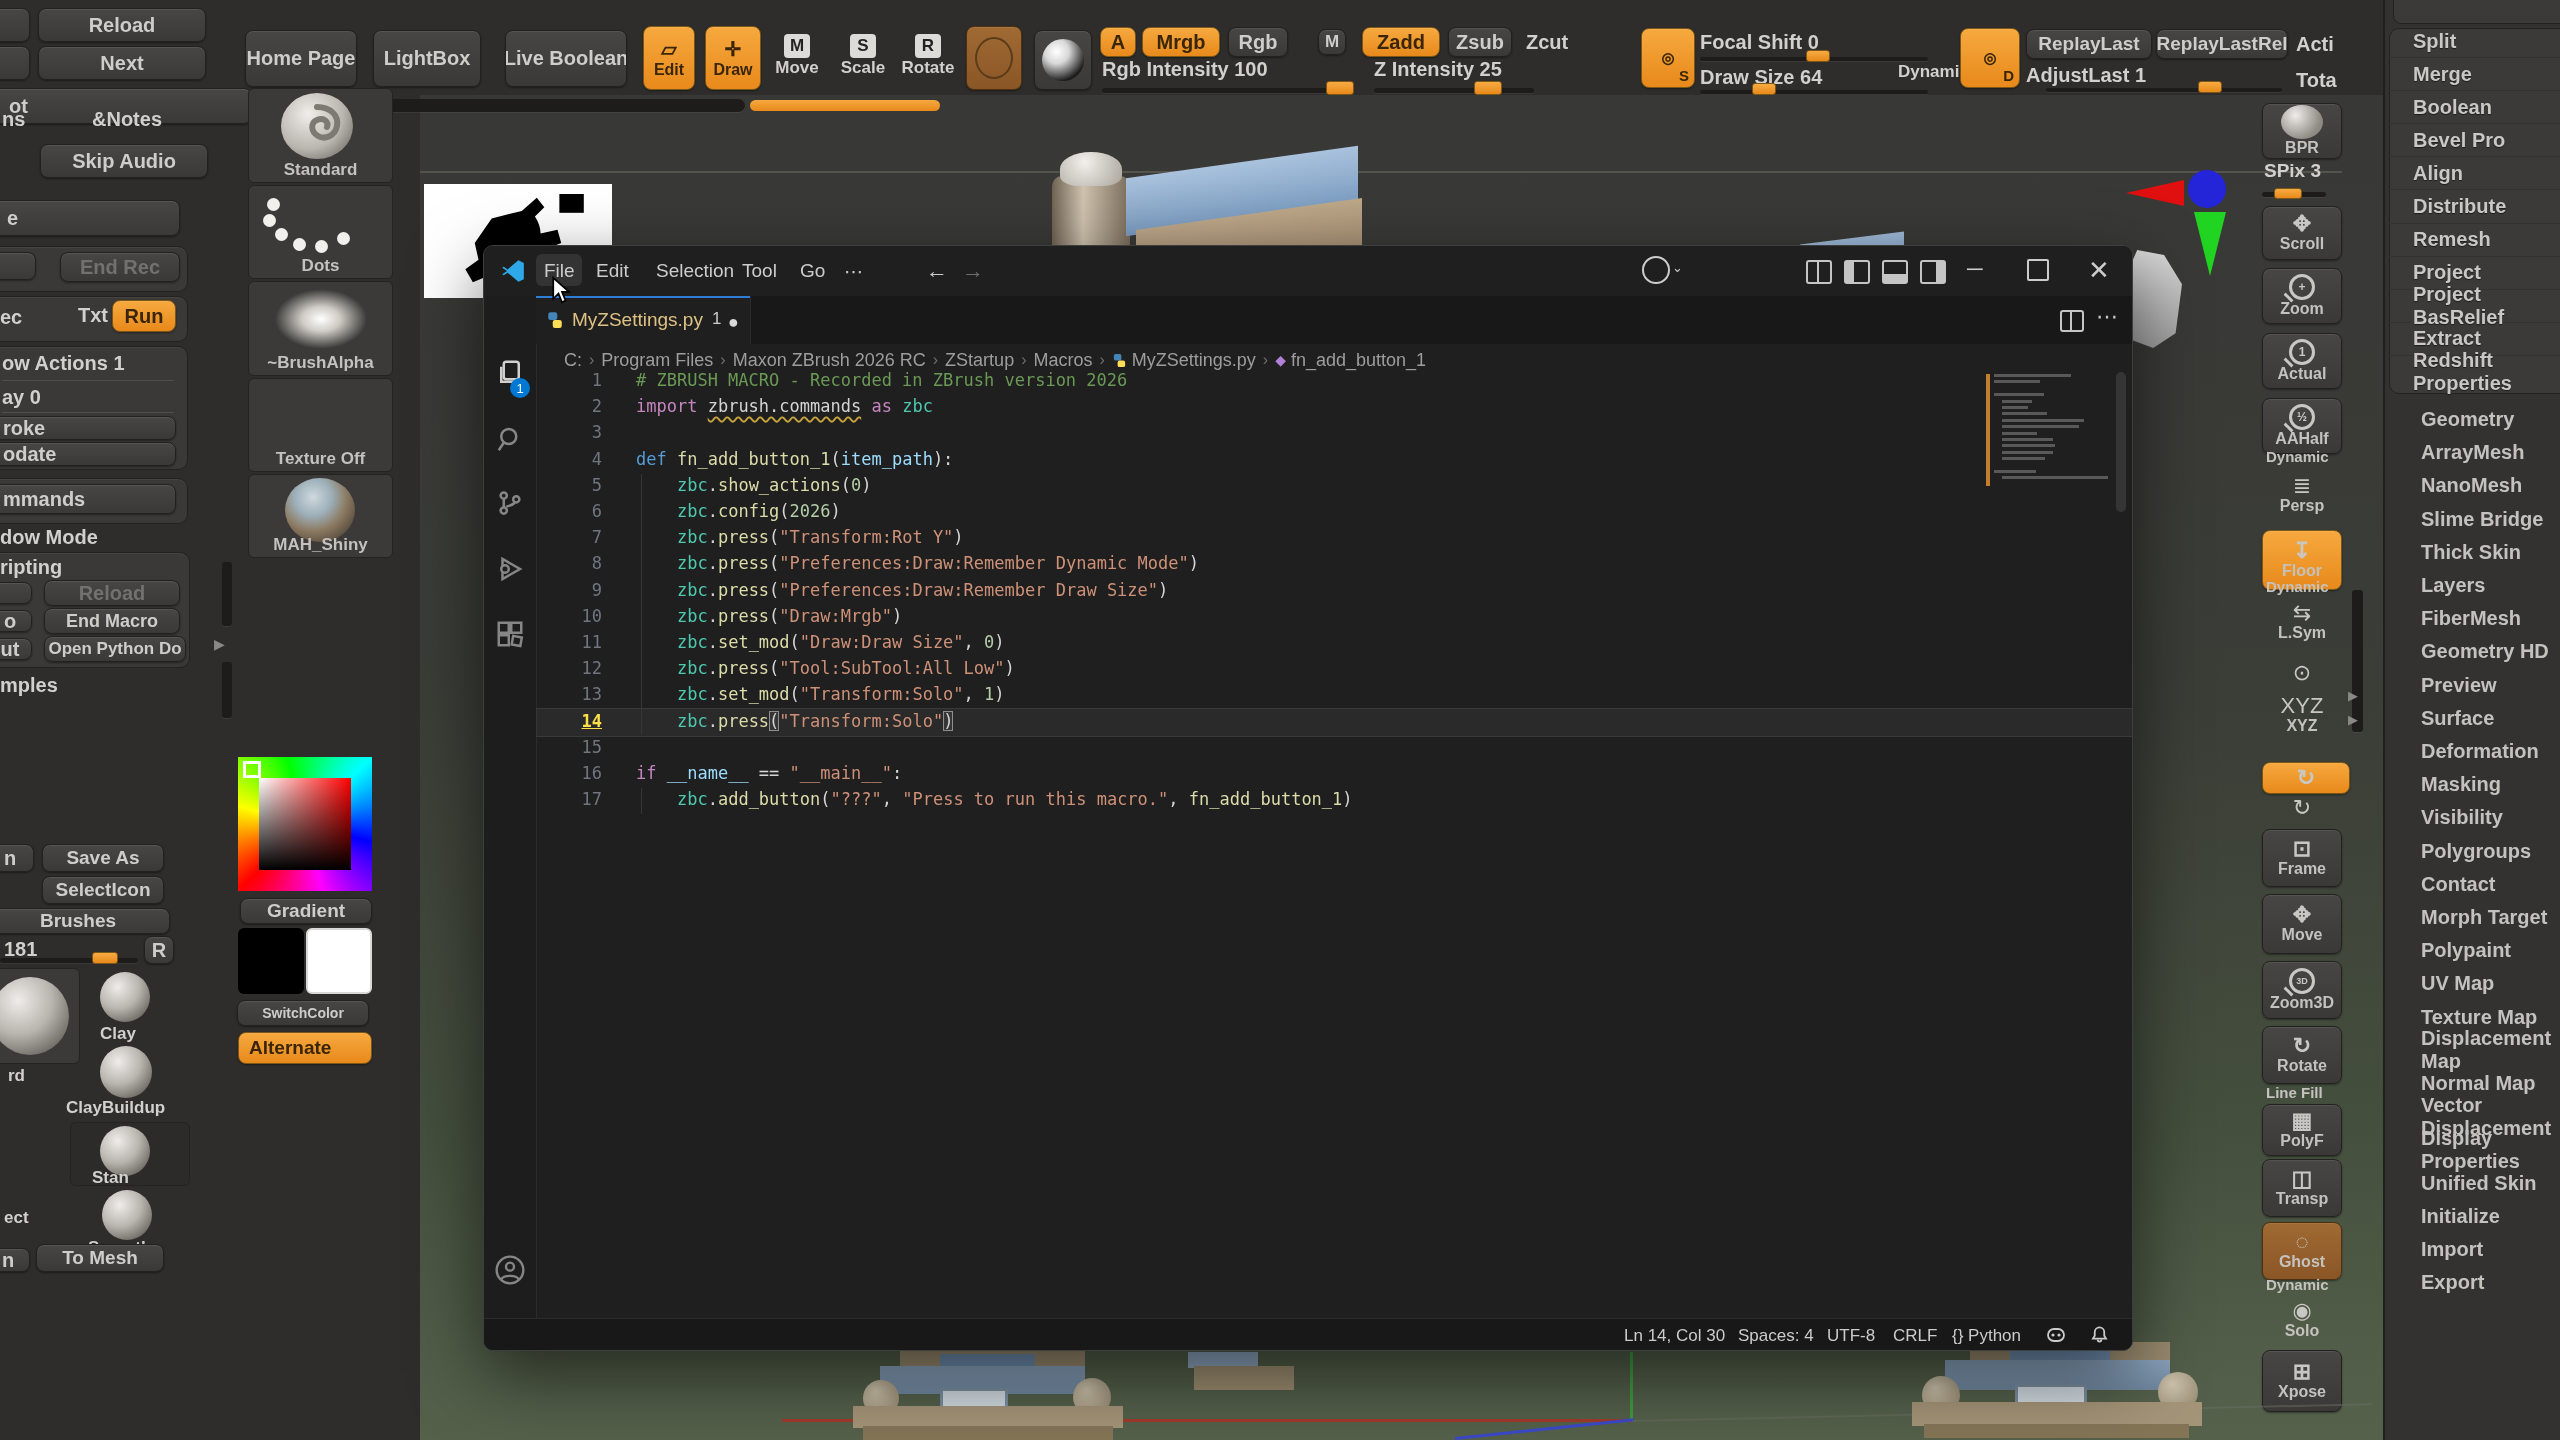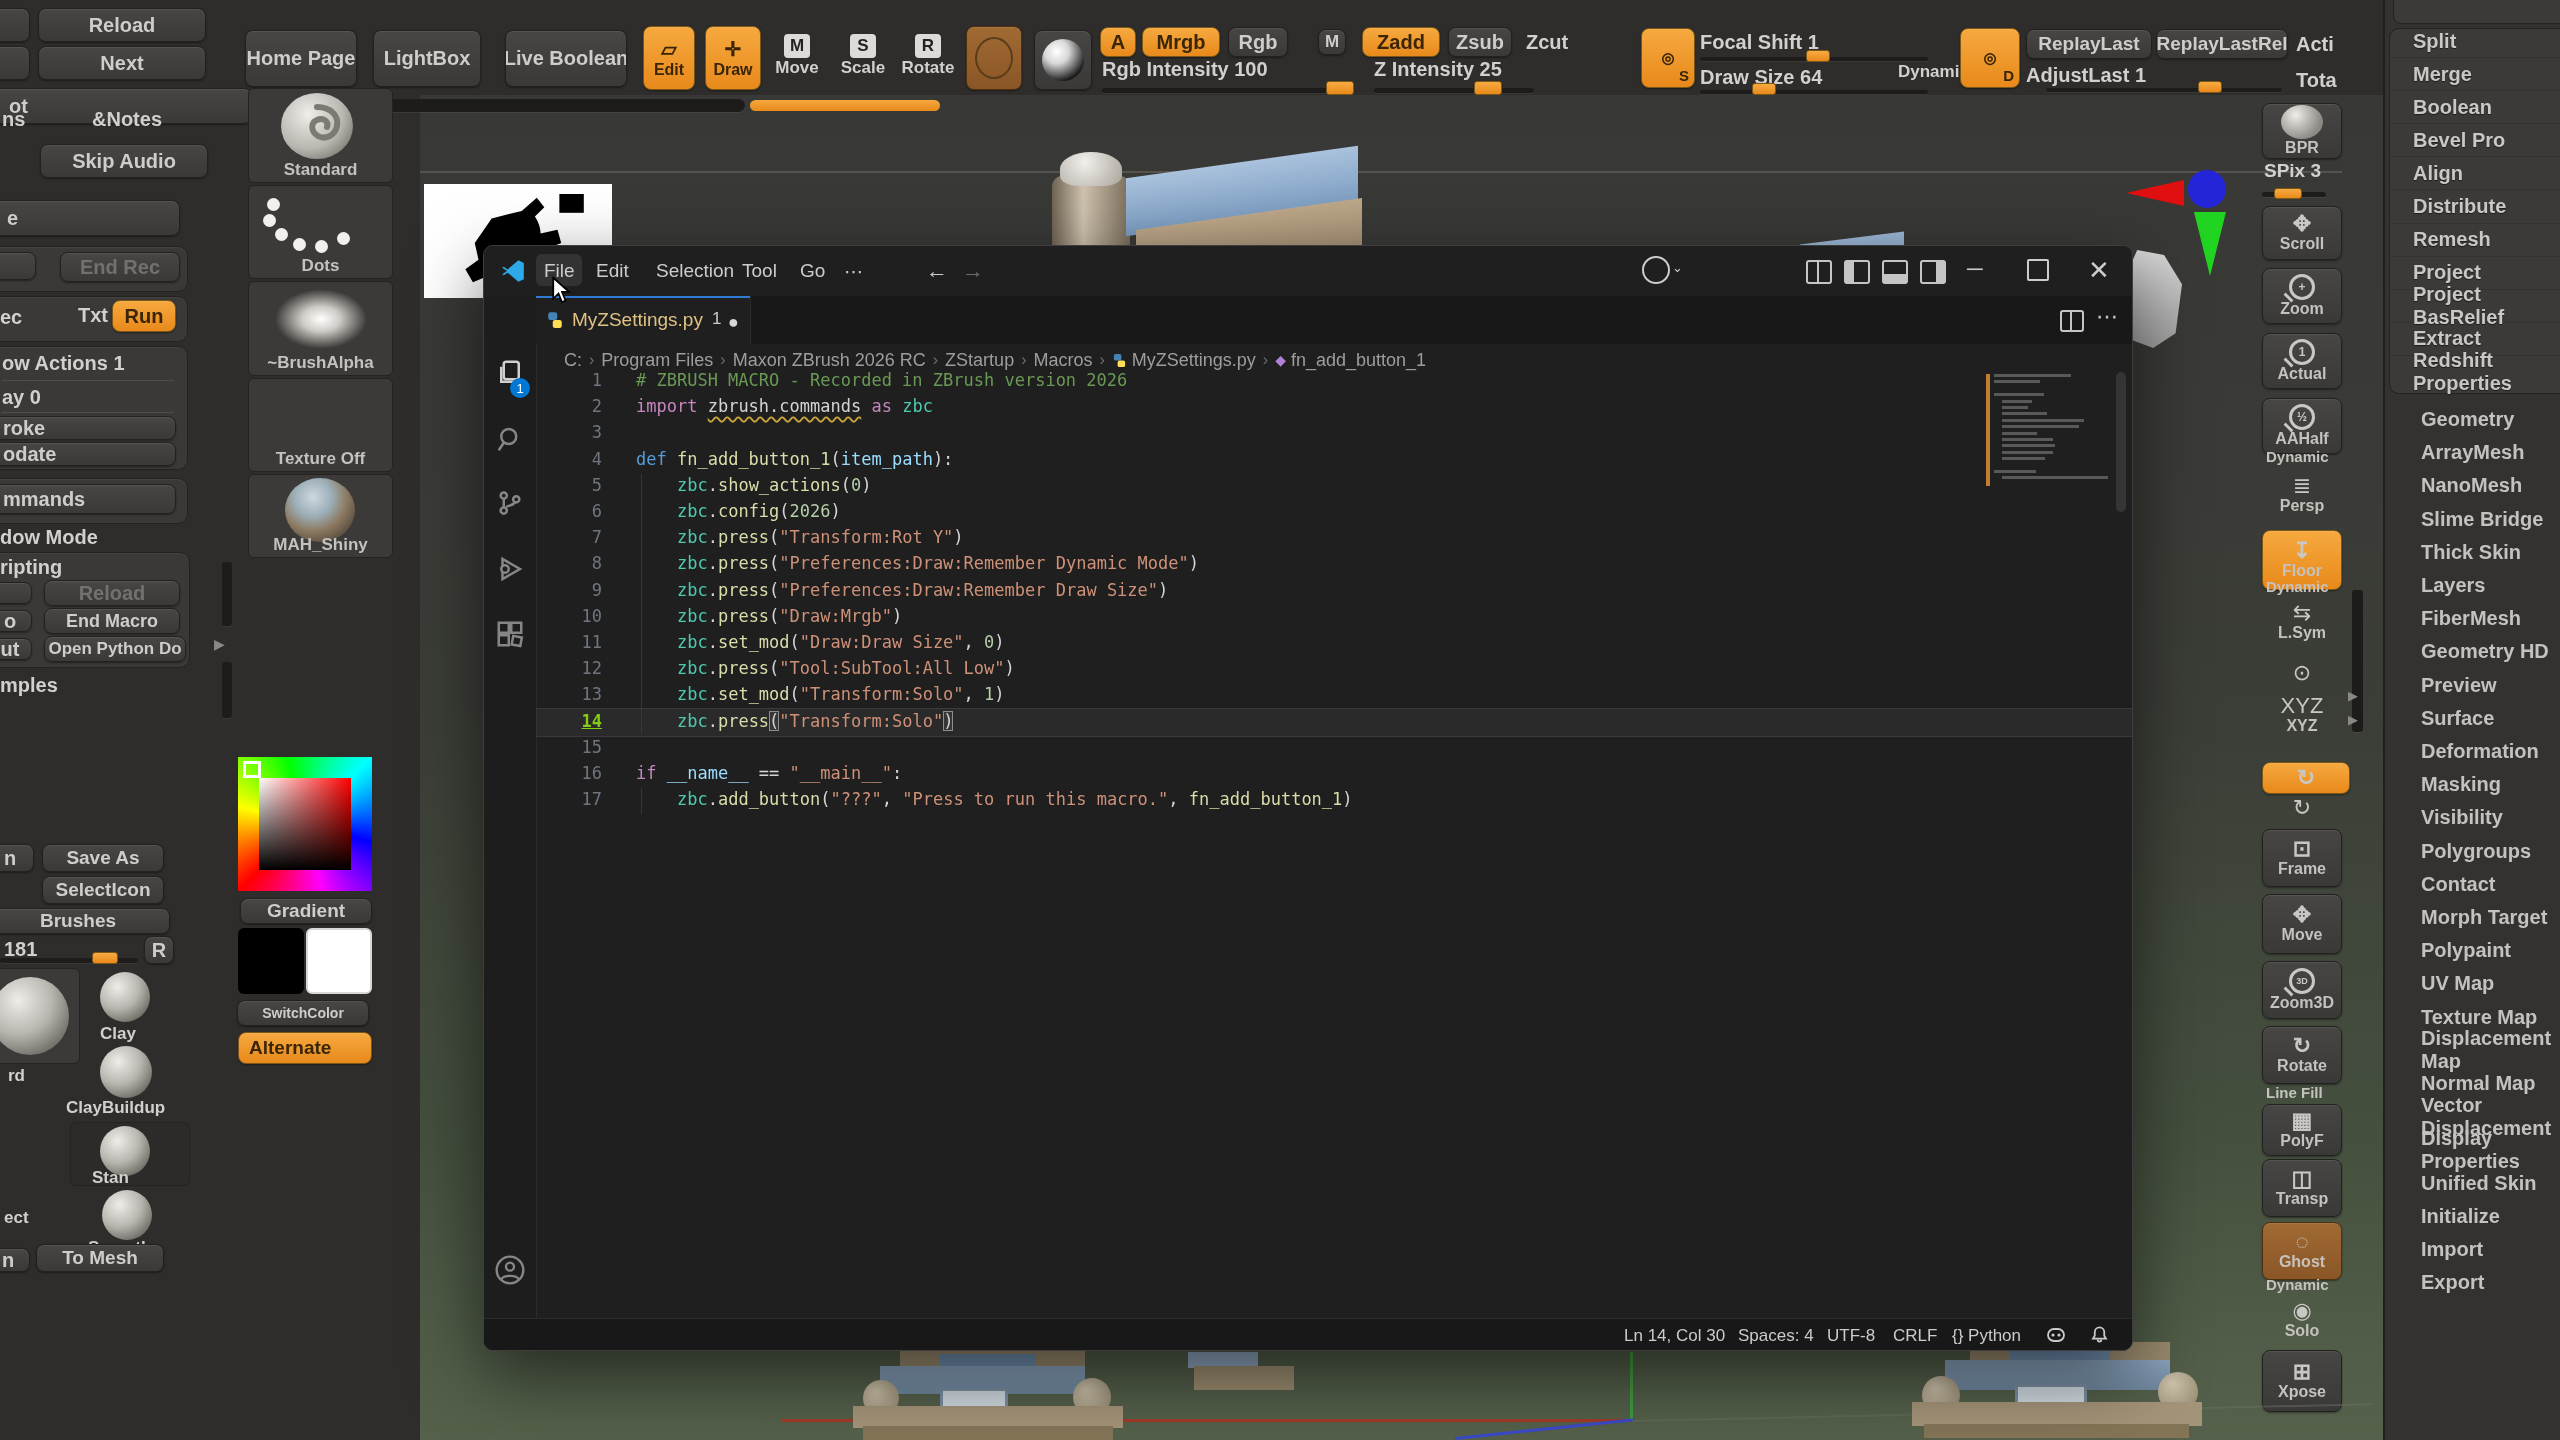--- a/index.html
+++ b/index.html
@@ -157,21 +157,21 @@
     <div class="lbl dimtxt" style="left:1526px;top:31px">Zcut</div>
 
     <div class="lbl" style="left:1102px;top:58px">Rgb Intensity 100</div>
     <div class="groove" style="left:1102px;top:88px;width:244px;height:5px"></div>
     <div class="handle" style="left:1326px;top:81px;width:28px;height:14px"></div>
     <div class="lbl" style="left:1374px;top:58px">Z Intensity 25</div>
     <div class="groove" style="left:1374px;top:88px;width:160px;height:5px"></div>
     <div class="handle" style="left:1474px;top:81px;width:28px;height:14px"></div>
 
     <div class="zbtn orange" style="left:1641px;top:28px;width:54px;height:60px;font-size:15px">◎<span style="position:absolute;right:5px;bottom:3px">S</span></div>
-    <div class="lbl" style="left:1700px;top:31px">Focal Shift 1</div>
+    <div class="lbl" style="left:1700px;top:31px">Focal Shift 0</div>
     <div class="groove" style="left:1700px;top:57px;width:228px;height:4px"></div>
     <div class="handle" style="left:1806px;top:50px;width:24px;height:12px"></div>
     <div class="lbl" style="left:1700px;top:66px">Draw Size 64</div>
     <div class="groove" style="left:1700px;top:90px;width:228px;height:4px"></div>
     <div class="handle" style="left:1752px;top:83px;width:24px;height:12px"></div>
     <div class="lbl dimtxt sm" style="left:1898px;top:62px">Dynamic</div>
 
     <div class="zbtn orange" style="left:1960px;top:28px;width:60px;height:60px;font-size:15px">◎<span style="position:absolute;right:5px;bottom:3px">D</span></div>
     <div class="zbtn" style="left:2026px;top:29px;width:126px;height:30px;font-size:19px">ReplayLast</div>
     <div class="zbtn" style="left:2156px;top:29px;width:132px;height:30px;font-size:19px">ReplayLastRel</div>
@@ -438,21 +438,21 @@
         <div class="mono" style="position: absolute; left: 52px; top: 330.6px; width: 66px; text-align: right; color: rgb(110, 118, 129);">9</div>
         <div class="mono" style="position: absolute; left: 152px; top: 330.6px;"><span class="tok-p">    </span><span class="tok-m">zbc</span><span class="tok-p">.</span><span class="tok-f">press</span><span class="tok-p">(</span><span class="tok-s">"Preferences:Draw:Remember Draw Size"</span><span class="tok-p">)</span></div>
         <div class="mono" style="position: absolute; left: 52px; top: 356.8px; width: 66px; text-align: right; color: rgb(110, 118, 129);">10</div>
         <div class="mono" style="position: absolute; left: 152px; top: 356.8px;"><span class="tok-p">    </span><span class="tok-m">zbc</span><span class="tok-p">.</span><span class="tok-f">press</span><span class="tok-p">(</span><span class="tok-s">"Draw:Mrgb"</span><span class="tok-p">)</span></div>
         <div class="mono" style="position: absolute; left: 52px; top: 383px; width: 66px; text-align: right; color: rgb(110, 118, 129);">11</div>
         <div class="mono" style="position: absolute; left: 152px; top: 383px;"><span class="tok-p">    </span><span class="tok-m">zbc</span><span class="tok-p">.</span><span class="tok-f">set_mod</span><span class="tok-p">(</span><span class="tok-s">"Draw:Draw Size"</span><span class="tok-p">, </span><span class="tok-n">0</span><span class="tok-p">)</span></div>
         <div class="mono" style="position: absolute; left: 52px; top: 409.2px; width: 66px; text-align: right; color: rgb(110, 118, 129);">12</div>
         <div class="mono" style="position: absolute; left: 152px; top: 409.2px;"><span class="tok-p">    </span><span class="tok-m">zbc</span><span class="tok-p">.</span><span class="tok-f">press</span><span class="tok-p">(</span><span class="tok-s">"Tool:SubTool:All Low"</span><span class="tok-p">)</span></div>
         <div class="mono" style="position: absolute; left: 52px; top: 435.4px; width: 66px; text-align: right; color: rgb(110, 118, 129);">13</div>
         <div class="mono" style="position: absolute; left: 152px; top: 435.4px;"><span class="tok-p">    </span><span class="tok-m">zbc</span><span class="tok-p">.</span><span class="tok-f">set_mod</span><span class="tok-p">(</span><span class="tok-s">"Transform:Solo"</span><span class="tok-p">, </span><span class="tok-n">1</span><span class="tok-p">)</span></div>
-        <div class="mono" style="position: absolute; left: 52px; top: 461.6px; width: 66px; text-align: right; color: #84cc16; font-weight: bold; text-decoration: underline;">14</div>
+        <div class="mono" style="position: absolute; left: 52px; top: 461.6px; width: 66px; text-align: right; color: #fde047; font-weight: bold; text-decoration: underline;">14</div>
         <div class="mono" style="position: absolute; left: 152px; top: 461.6px;"><span class="tok-p">    </span><span class="tok-m">zbc</span><span class="tok-p">.</span><span class="tok-f">press</span><span class="tok-b">(</span><span class="tok-s">"Transform:Solo"</span><span class="tok-b">)</span></div>
         <div class="mono" style="position: absolute; left: 52px; top: 487.8px; width: 66px; text-align: right; color: rgb(110, 118, 129);">15</div>
         <div class="mono" style="position: absolute; left: 152px; top: 487.8px;"></div>
         <div class="mono" style="position: absolute; left: 52px; top: 514px; width: 66px; text-align: right; color: rgb(110, 118, 129);">16</div>
         <div class="mono" style="position: absolute; left: 152px; top: 514px;"><span class="tok-k2">if</span><span class="tok-p"> </span><span class="tok-pa">__name__</span><span class="tok-p"> == </span><span class="tok-s">"__main__"</span><span class="tok-p">:</span></div>
         <div class="mono" style="position: absolute; left: 52px; top: 540.2px; width: 66px; text-align: right; color: rgb(110, 118, 129);">17</div>
         <div class="mono" style="position: absolute; left: 152px; top: 540.2px;"><span class="tok-p">    </span><span class="tok-m">zbc</span><span class="tok-p">.</span><span class="tok-f">add_button</span><span class="tok-p">(</span><span class="tok-s">"???"</span><span class="tok-p">, </span><span class="tok-s">"Press to run this macro."</span><span class="tok-p">, </span><span class="tok-f">fn_add_button_1</span><span class="tok-p">)</span></div>
       </div>
 
     <div class="abs" style="left:1502px;top:128px;width:4px;height:112px;background:#c27d2e"></div>

